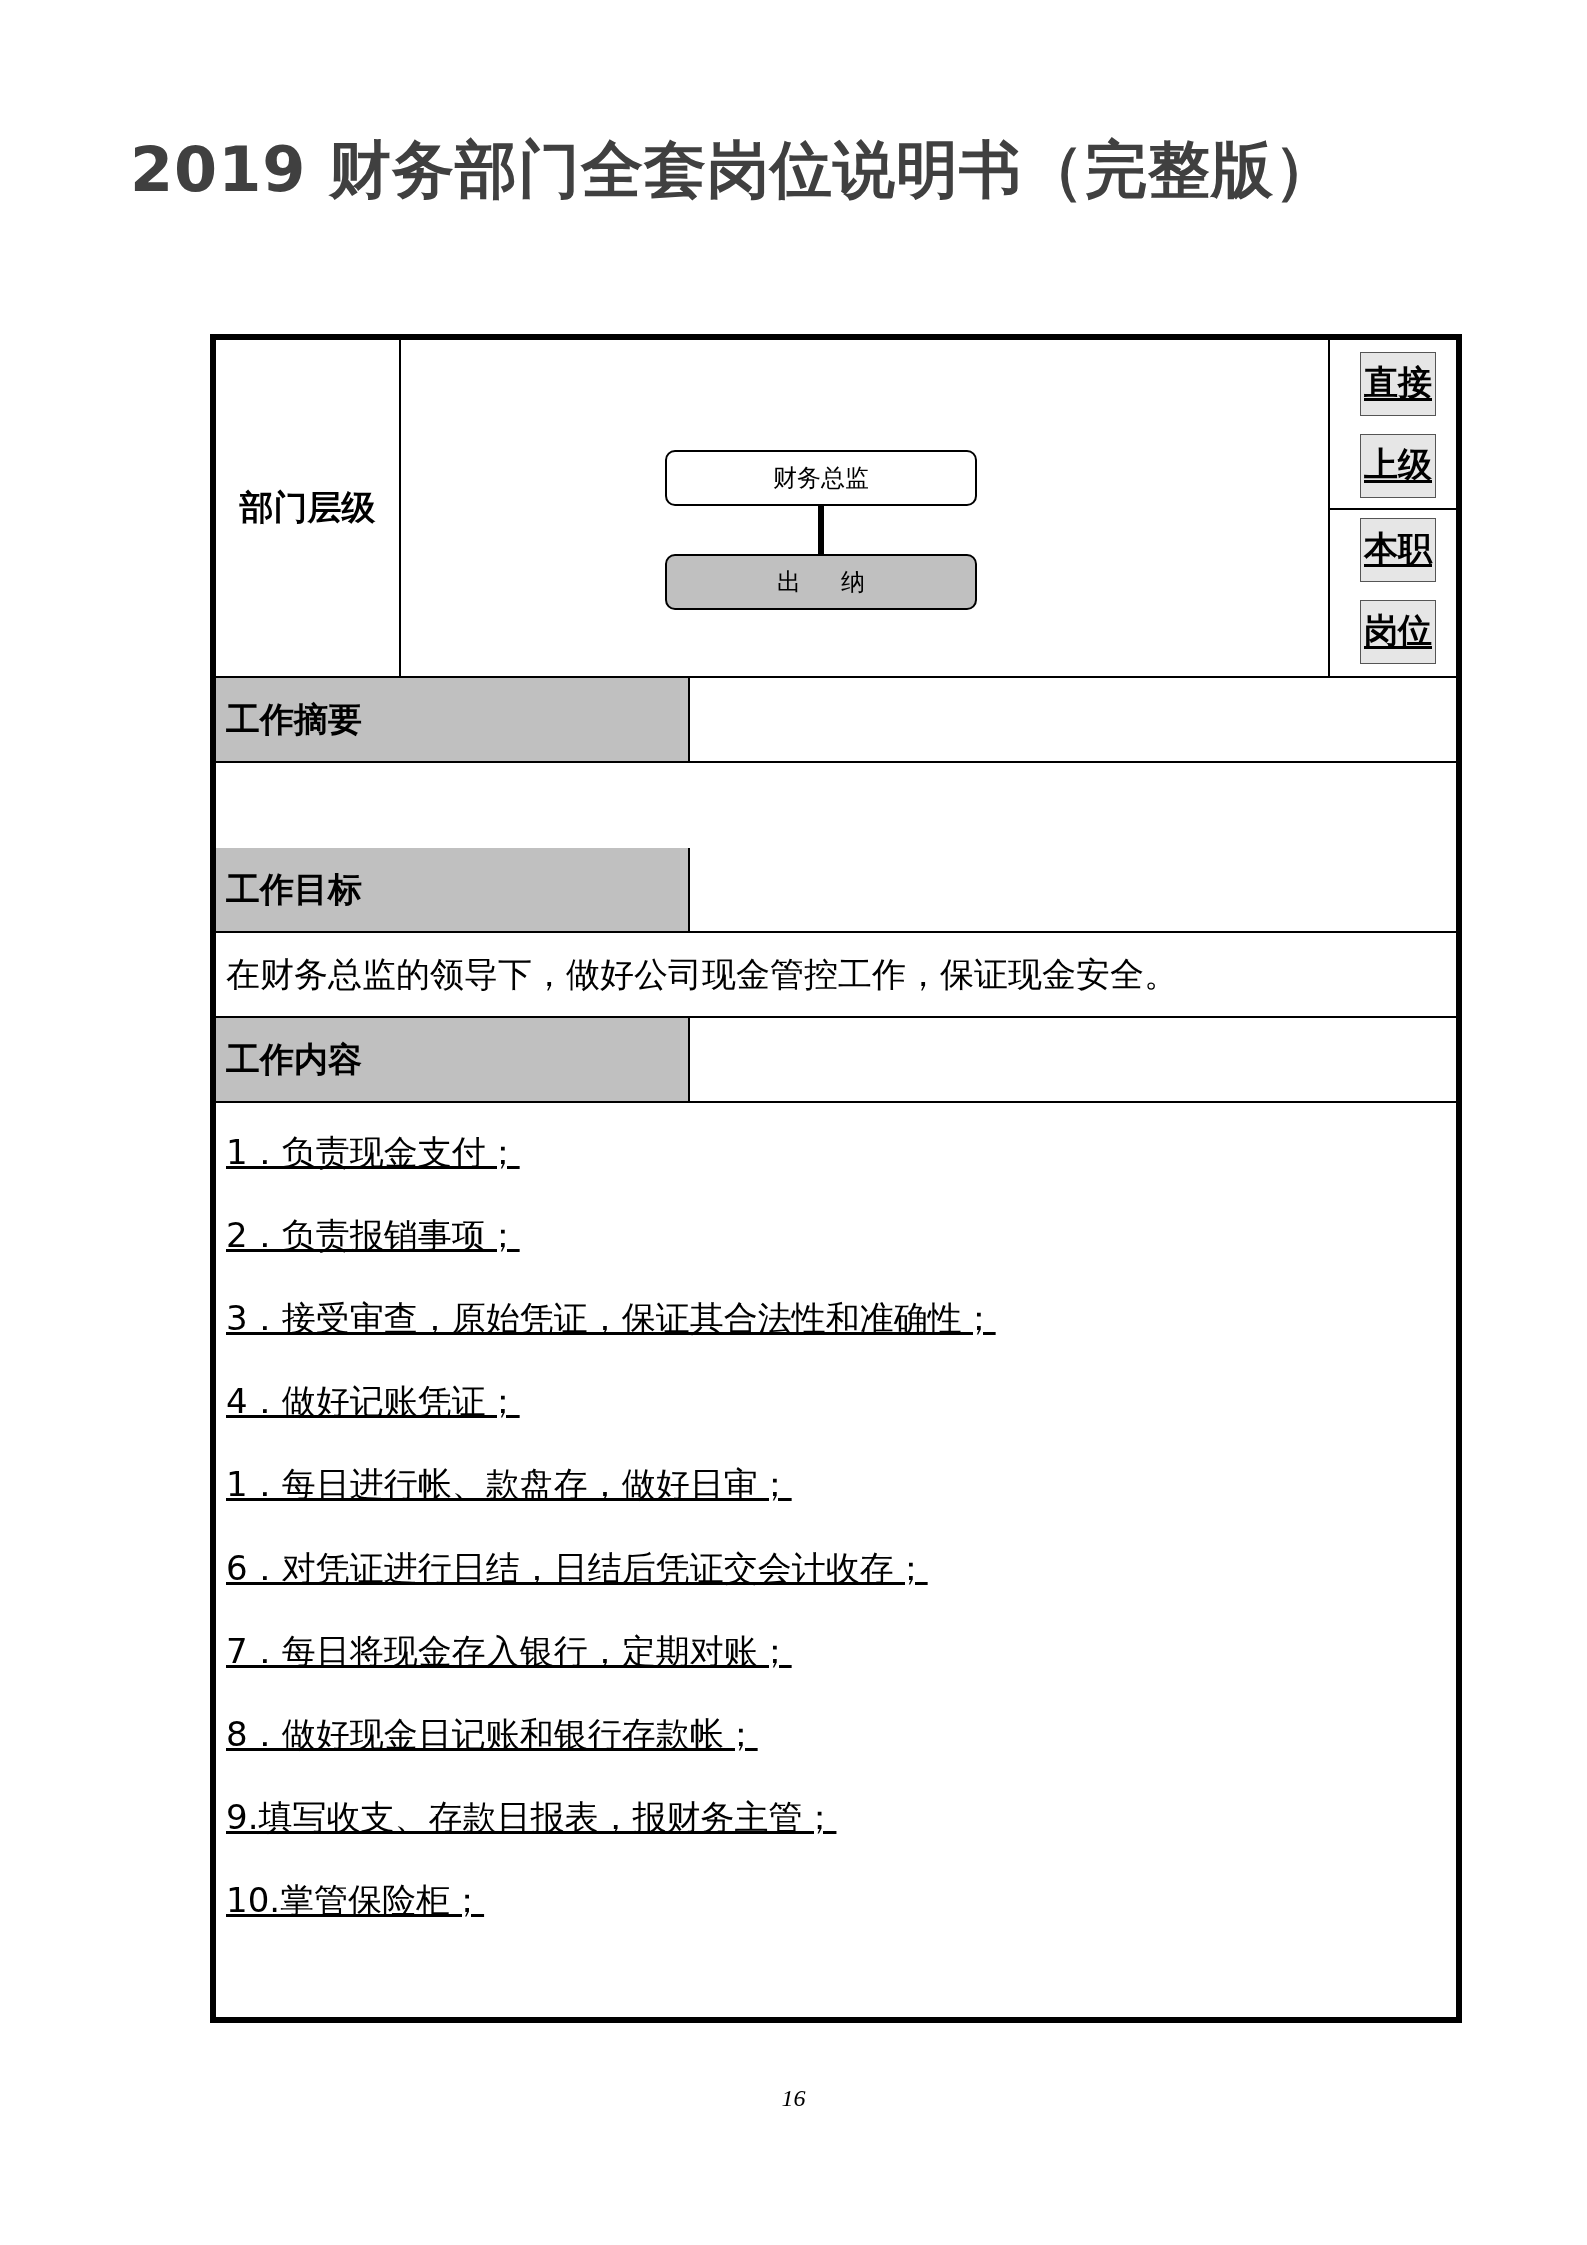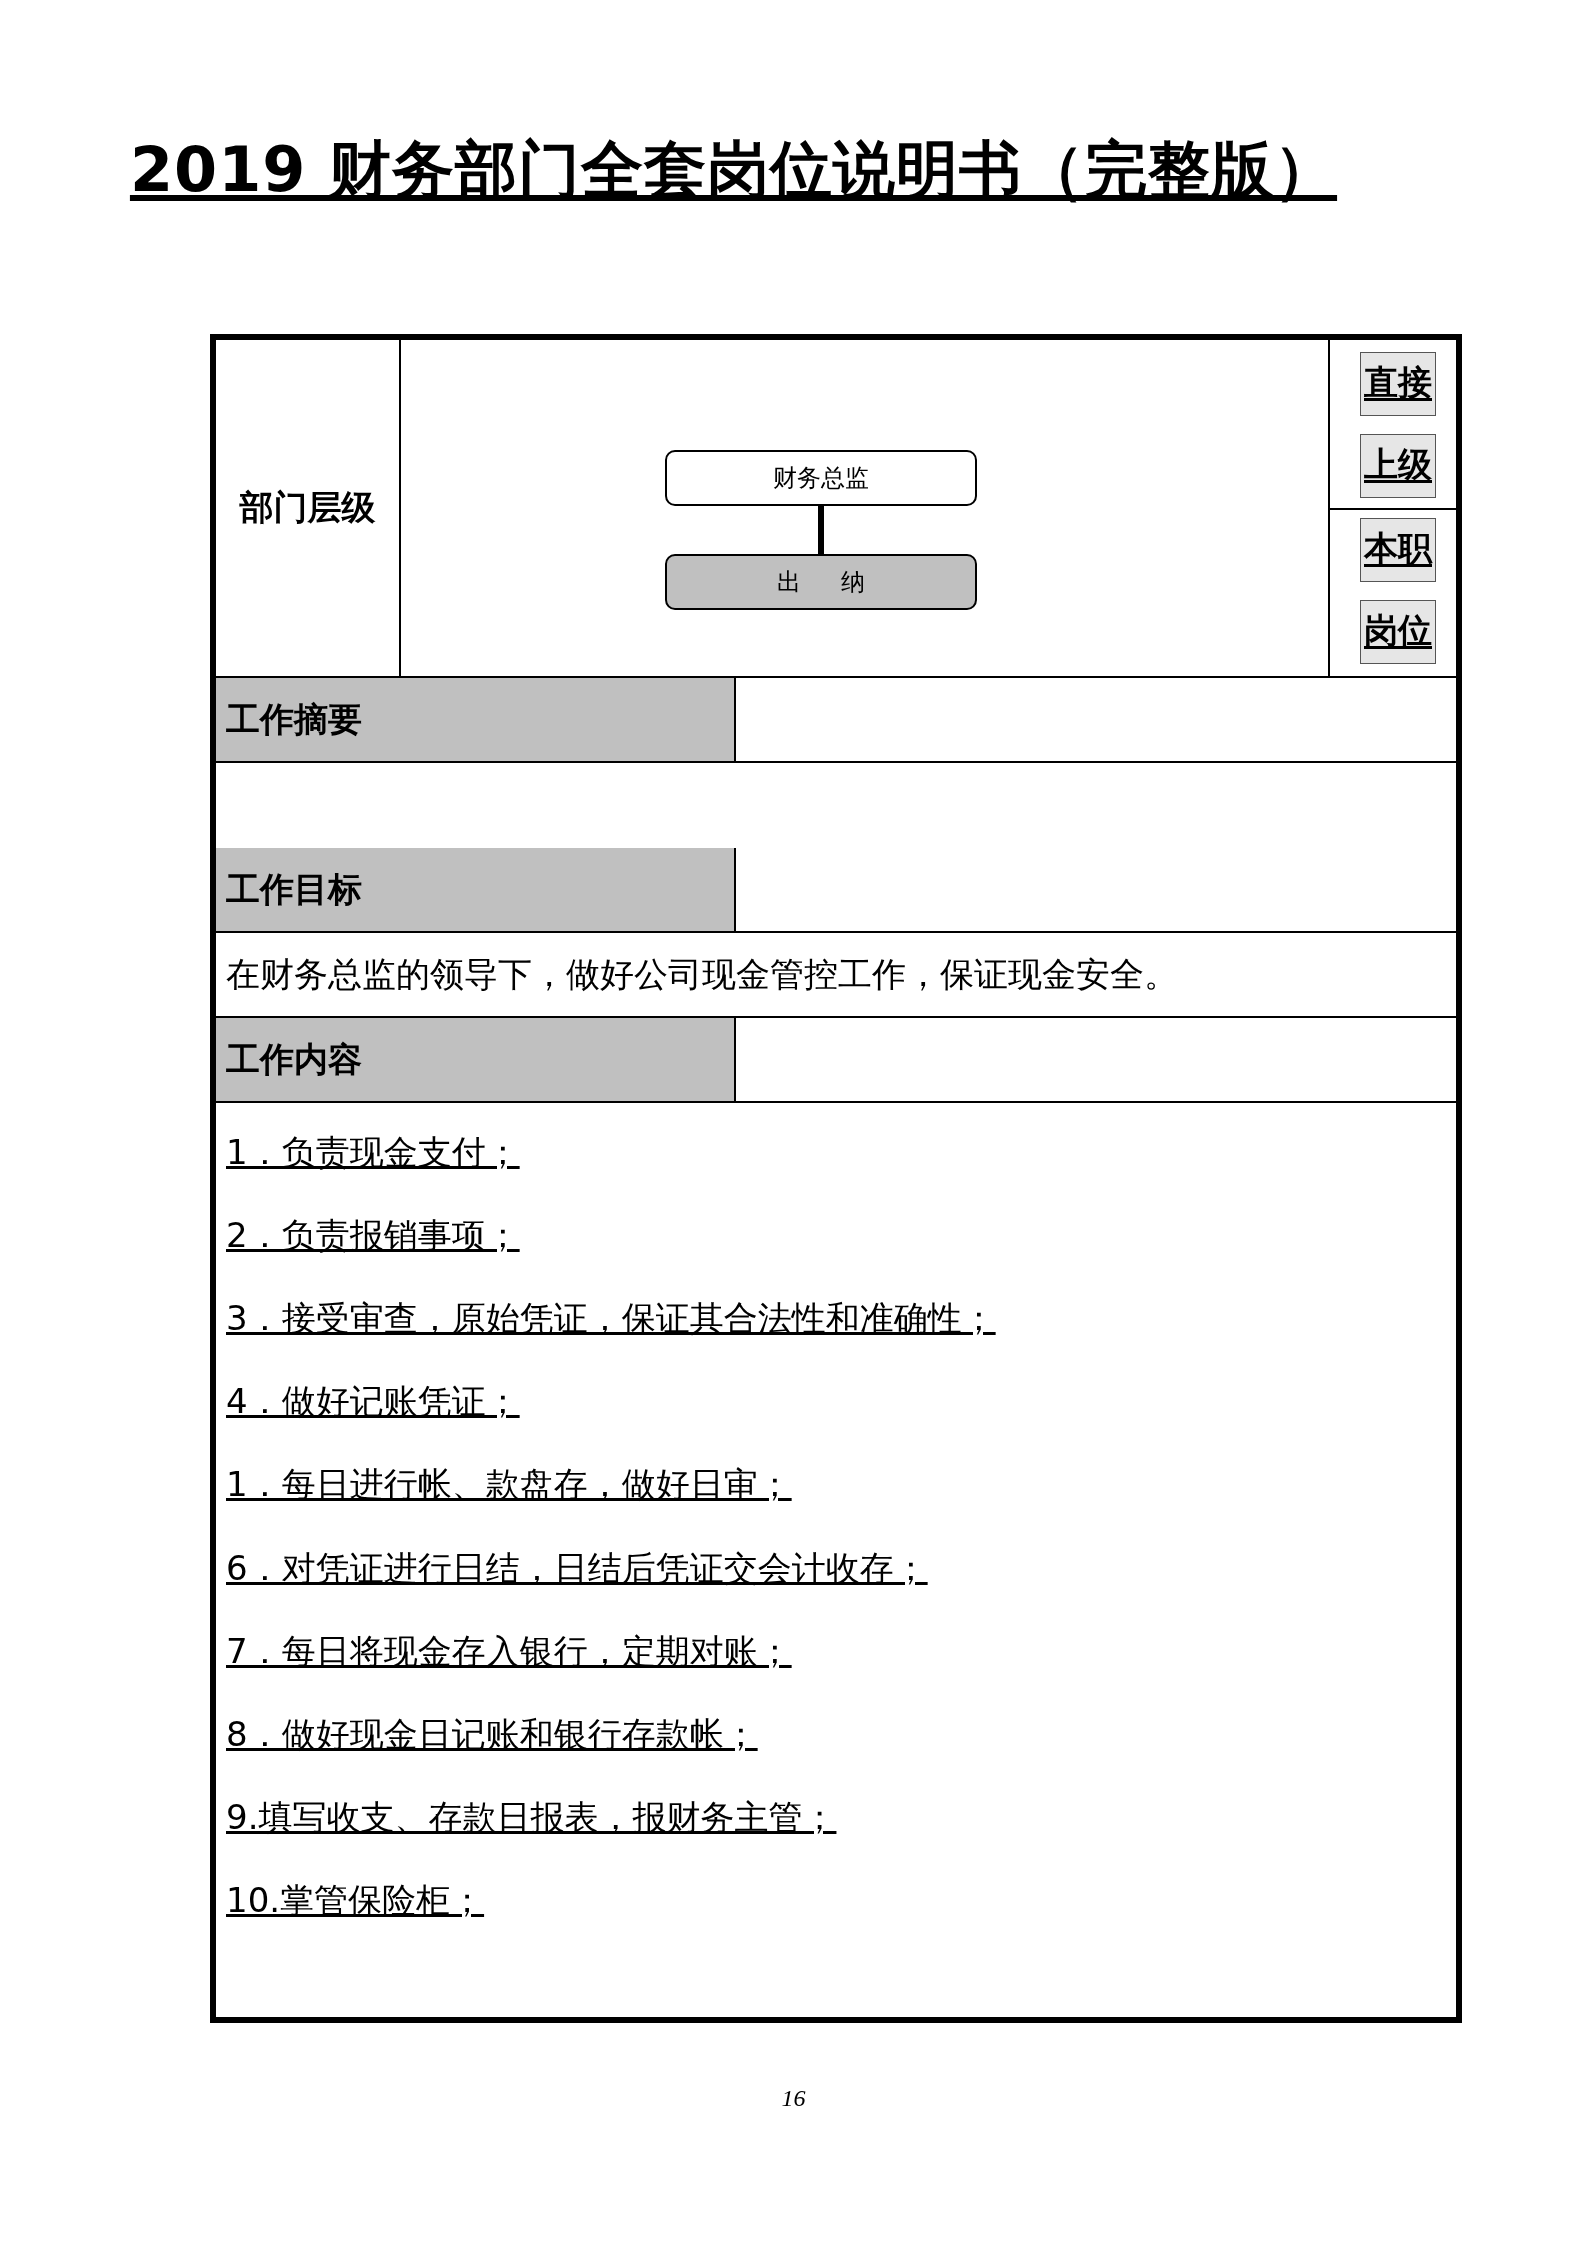--- a/index.html
+++ b/index.html
@@ -1,21 +1,20 @@
 <!DOCTYPE html>
 <html><head>
   <meta charset="utf-8">
   <style>
     html, body { margin: 0; padding: 0; background: #ffffff; }
     body { width: 1587px; height: 2245px; position: relative; font-family: "DejaVu Sans", "Liberation Sans", sans-serif; color: #000; }
     .title {
       position: absolute; left: 0; top: 128px; width: 1467px; text-align: center;
-      font-size: 62px; font-weight: bold; color: #000000; letter-spacing: 1px;
+      font-size: 62px; font-weight: bold; color: #404040; letter-spacing: 1px;
       font-family: "DejaVu Sans", sans-serif;
-      text-decoration: underline;
     }
     .sheet {
       position: absolute; left: 210px; top: 334px; width: 1240px; height: 1677px;
       border: 6px solid #000;
     }
     .row { position: absolute; left: 0; width: 1240px; border-bottom: 2px solid #000; box-sizing: border-box; }
     .row.last { border-bottom: none; text-decoration: underline; }
     
     .r-hier { top: 0; height: 338px; }
     .hier-label {
@@ -41,21 +40,21 @@
     .tag {
       position: absolute; left: 30px; width: 76px; height: 64px; box-sizing: border-box;
       background: #e6e6e6; border: 1px solid #555;
       font-size: 34px; font-weight: bold; text-align: center; line-height: 58px;
       text-decoration: underline; text-decoration-thickness: 3px; text-underline-offset: 4px;
       white-space: nowrap; overflow: hidden;
     }
     
     .r-head { height: 85px; }
     .head-label {
-      position: absolute; left: 0; top: 0; width: 520px; height: 83px; background: #c0c0c0;
+      position: absolute; left: 0; top: 0; width: 474px; height: 83px; background: #c0c0c0;
       border-right: 2px solid #000; box-sizing: border-box;
       font-size: 34px; font-weight: bold; display: flex; align-items: center; padding-left: 10px;
     }
     .r-text { height: 85px; display: flex; align-items: center; padding-left: 10px; font-size: 34px; }
     .r-list { padding: 8px 0 0 10px; }
     .list-item { height: 83.2px; display: flex; align-items: center; font-size: 34px; white-space: nowrap; }
     .page-num {
       position: absolute; left: 0; top: 2085px; width: 1587px; text-align: center;
       font-family: "Liberation Serif", "DejaVu Serif", serif; font-size: 24px; font-style: italic;
     }

